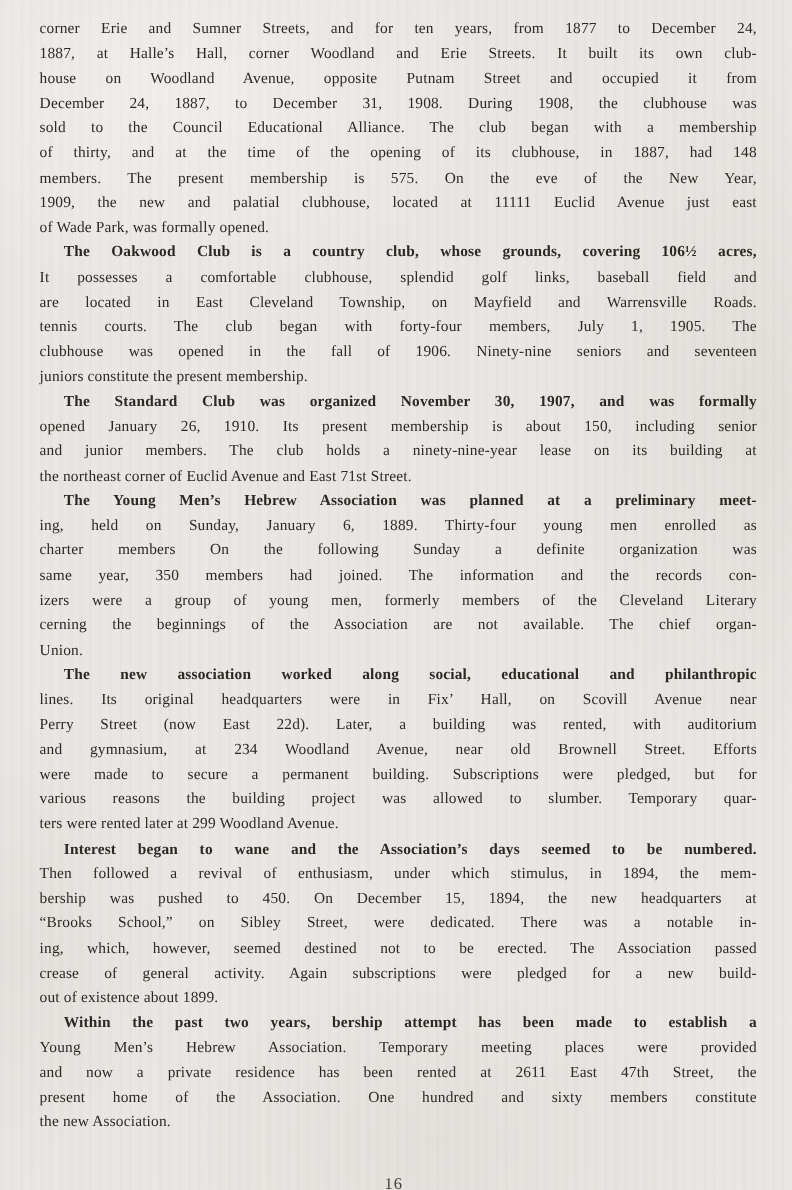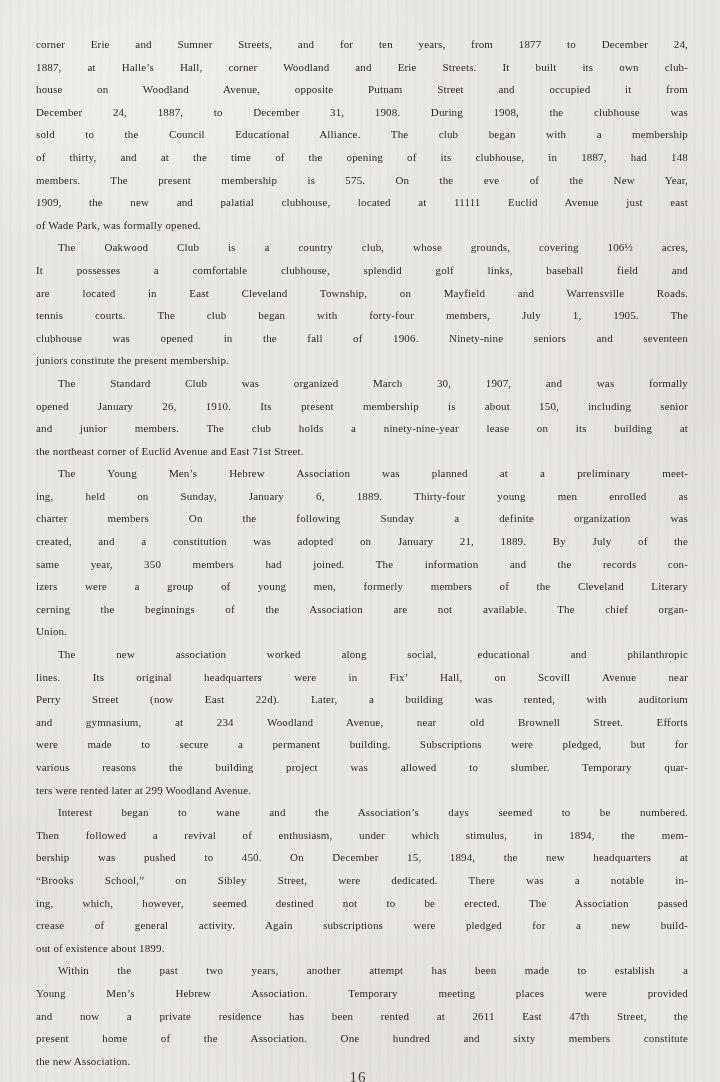--- a/index.html
+++ b/index.html
@@ -20,41 +20,42 @@
     background:
       radial-gradient(ellipse 420px 260px at 22% 8%, rgba(255,255,255,0.30), rgba(255,255,255,0) 70%),
       radial-gradient(ellipse 300px 500px at 97% 35%, rgba(120,113,102,0.07), rgba(120,113,102,0) 70%),
       radial-gradient(ellipse 380px 240px at 55% 96%, rgba(120,113,102,0.06), rgba(120,113,102,0) 70%),
       radial-gradient(ellipse 200px 300px at 3% 80%, rgba(120,113,102,0.05), rgba(120,113,102,0) 70%),
       repeating-linear-gradient(90deg, rgba(105,99,90,0.025) 0px, rgba(105,99,90,0.025) 3px, rgba(255,255,255,0.02) 3px, rgba(255,255,255,0.02) 9px);
   }
   .text-block {
     position: absolute;
     left: 36px;
-    top: 33px;
+    top: 16px;
     width: 652px;
-    font-size: 11px;
+    font-size: 14px;
     line-height: 22.6px;
     letter-spacing: 0.15px;
     color: #2c2925;
   }
   .para {
     margin: 0;
     padding: 0;
   }
   .line {
     text-align: justify;
     text-align-last: justify;
   }
   .line.last {
     text-align: center;
     text-align-last: left;
   }
   .para.indent .line:first-child {
     text-indent: 22px;
+    font-weight: bold;
   }
   .page-number {
     position: absolute;
     left: 0;
     right: 4px;
     top: 1069px;
     text-align: center;
     font-size: 15px;
     letter-spacing: 1px;
     color: #45413b;
@@ -79,30 +80,29 @@
     </div>
     <div class="para indent">
       <div class="line">The Oakwood Club is a country club, whose grounds, covering 106½ acres,</div>
       <div class="line">It possesses a comfortable clubhouse, splendid golf links, baseball field and</div>
       <div class="line">are located in East Cleveland Township, on Mayfield and Warrensville Roads.</div>
       <div class="line">tennis courts. The club began with forty-four members, July 1, 1905. The</div>
       <div class="line">clubhouse was opened in the fall of 1906. Ninety-nine seniors and seventeen</div>
       <div class="line last">juniors constitute the present membership.</div>
     </div>
     <div class="para indent">
-      <div class="line">The Standard Club was organized March 30, 1907, and was formally</div>
+      <div class="line">The Standard Club was organized November 30, 1907, and was formally</div>
       <div class="line">opened January 26, 1910. Its present membership is about 150, including senior</div>
       <div class="line">and junior members. The club holds a ninety-nine-year lease on its building at</div>
       <div class="line last">the northeast corner of Euclid Avenue and East 71st Street.</div>
     </div>
     <div class="para indent">
       <div class="line">The Young Men’s Hebrew Association was planned at a preliminary meet-</div>
       <div class="line">ing, held on Sunday, January 6, 1889. Thirty-four young men enrolled as</div>
       <div class="line">charter members On the following Sunday a definite organization was</div>
-      <div class="line">created, and a constitution was adopted on January 21, 1889. By July of the</div>
       <div class="line">same year, 350 members had joined. The information and the records con-</div>
       <div class="line">izers were a group of young men, formerly members of the Cleveland Literary</div>
       <div class="line">cerning the beginnings of the Association are not available. The chief organ-</div>
       <div class="line last">Union.</div>
     </div>
     <div class="para indent">
       <div class="line">The new association worked along social, educational and philanthropic</div>
       <div class="line">lines. Its original headquarters were in Fix’ Hall, on Scovill Avenue near</div>
       <div class="line">Perry Street (now East 22d). Later, a building was rented, with auditorium</div>
       <div class="line">and gymnasium, at 234 Woodland Avenue, near old Brownell Street. Efforts</div>
@@ -113,21 +113,21 @@
     <div class="para indent">
       <div class="line">Interest began to wane and the Association’s days seemed to be numbered.</div>
       <div class="line">Then followed a revival of enthusiasm, under which stimulus, in 1894, the mem-</div>
       <div class="line">bership was pushed to 450. On December 15, 1894, the new headquarters at</div>
       <div class="line">“Brooks School,” on Sibley Street, were dedicated. There was a notable in-</div>
       <div class="line">ing, which, however, seemed destined not to be erected. The Association passed</div>
       <div class="line">crease of general activity. Again subscriptions were pledged for a new build-</div>
       <div class="line last">out of existence about 1899.</div>
     </div>
     <div class="para indent">
-      <div class="line">Within the past two years, another attempt has been made to establish a</div>
+      <div class="line">Within the past two years, bership attempt has been made to establish a</div>
       <div class="line">Young Men’s Hebrew Association. Temporary meeting places were provided</div>
       <div class="line">and now a private residence has been rented at 2611 East 47th Street, the</div>
       <div class="line">present home of the Association. One hundred and sixty members constitute</div>
       <div class="line last">the new Association.</div>
     </div>
   </div>
 
 <div class="page-number">16</div>
 
 </body></html>

